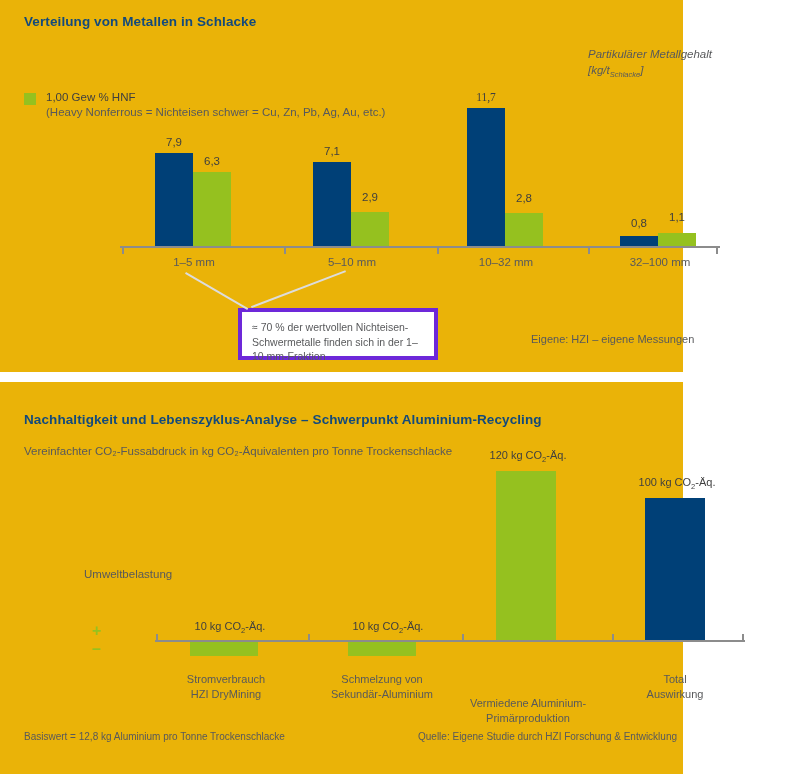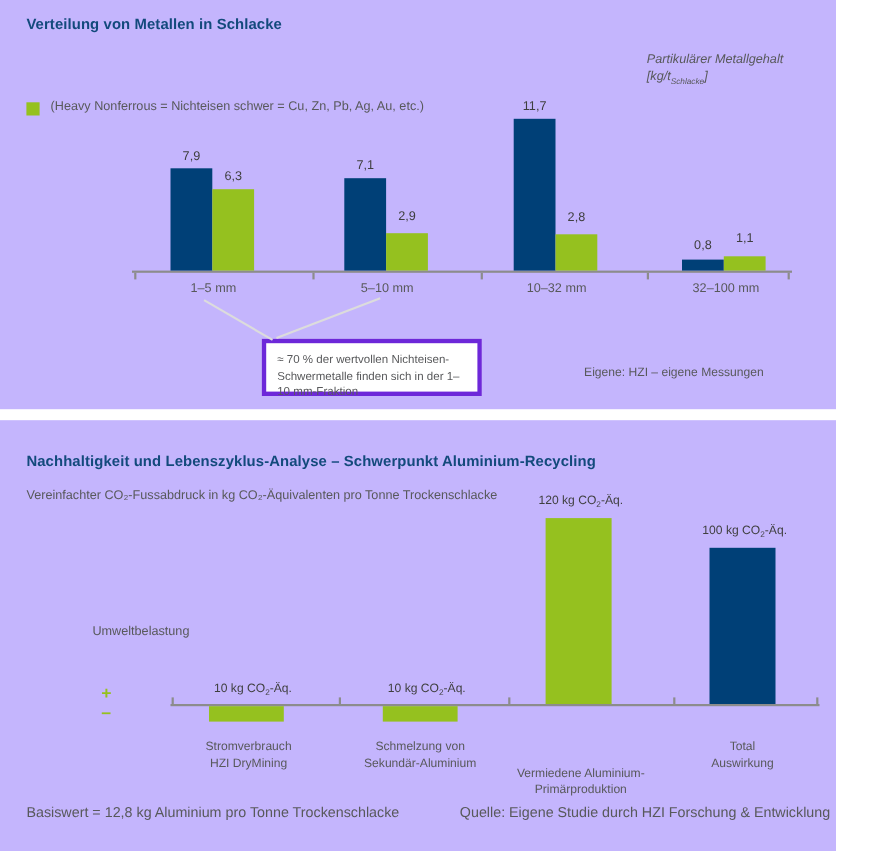--- a/index.html
+++ b/index.html
@@ -5,22 +5,22 @@
   html,body{margin:0;padding:0;}
   body{
     width:800px;height:774px;
     background:#ffffff;
     font-family:"Liberation Sans", sans-serif;
     color:#58595b;
     overflow:hidden;
   }
   .panel{
     position:absolute;
-    left:0; width:760px;
-    background:#c4b5fd;
+    left:0; width:683px;
+    background:#eab308;
   }
   #panel-metals{ top:0; height:372px; }
   #panel-sustain{ top:382px; height:392px; }
 
   .panel-title{
     position:absolute;
     left:24px;
     font-size:13.5px;
     font-weight:bold;
     color:#134a7c;
@@ -149,36 +149,37 @@
     left:92px;
     color:#95c11f;
     font-size:16px;
     font-weight:bold;
     line-height:1;
   }
   #plus{ top:623px; }
   #minus{ top:641px; }
   .foot{
     position:absolute;
-    font-size:13px;
+    font-size:10px;
     color:#58595b;
     white-space:nowrap;
   }
 </style>
 </head>
 <body>
 
 <div class="panel" id="panel-metals">
 
   <div class="panel-title" style="top:14px;">Verteilung von Metallen in Schlacke</div>
 
 
   <div class="legend-row" id="legend-1" style="top:90px;">
     <span class="legend-swatch" style="background:#95c11f;"></span>
     <div class="legend-lines">
+      <div class="legend-l1">1,00 Gew % HNF</div>
       <div class="legend-l2">(Heavy Nonferrous = Nichteisen schwer = Cu, Zn, Pb, Ag, Au, etc.)</div>
     </div>
   </div>
 
   <div class="axis-title" style="left:588px; top:46px;">
     <div>Partikulärer Metallgehalt</div>
     <div><span>[kg/t</span><sub>Schlacke</sub><span>]</span></div>
   </div>
 
   <div id="chart1"></div>
@@ -207,21 +208,21 @@
 
 <div class="bar blue" style="left: 155px; width: 38px; height: 93px; top: 153px; bottom: auto;"></div>
 <div class="bar-val" style="left: 152px; top: 136px; width: 44px;">7,9</div>
 <div class="bar green" style="left: 193px; width: 38px; height: 74px; top: 172px; bottom: auto;"></div>
 <div class="bar-val" style="left: 190px; top: 155px; width: 44px;">6,3</div>
 <div class="bar blue" style="left: 313px; width: 38px; height: 84px; top: 162px; bottom: auto;"></div>
 <div class="bar-val" style="left: 310px; top: 145px; width: 44px;">7,1</div>
 <div class="bar green" style="left: 351px; width: 38px; height: 34px; top: 212px; bottom: auto;"></div>
 <div class="bar-val" style="left: 348px; top: 191px; width: 44px;">2,9</div>
 <div class="bar blue" style="left: 467px; width: 38px; height: 138px; top: 108px; bottom: auto;"></div>
-<div class="bar-val" style="left: 464px; top: 91px; width: 44px;">11,7</div>
+<div class="bar-val" style="left: 464px; top: 91px; width: 44px; font-family: Liberation Serif, serif;">11,7</div>
 <div class="bar green" style="left: 505px; width: 38px; height: 33px; top: 213px; bottom: auto;"></div>
 <div class="bar-val" style="left: 502px; top: 192px; width: 44px;">2,8</div>
 <div class="bar blue" style="left: 620px; width: 38px; height: 10px; top: 236px; bottom: auto;"></div>
 <div class="bar-val" style="left: 617px; top: 217px; width: 44px;">0,8</div>
 <div class="bar green" style="left: 658px; width: 38px; height: 13px; top: 233px; bottom: auto;"></div>
 <div class="bar-val" style="left: 655px; top: 211px; width: 44px;">1,1</div>
 <div class="cat-label" style="left: 150px; width: 88px;">1–5 mm</div>
 <div class="cat-label" style="left: 308px; width: 88px;">5–10 mm</div>
 <div class="cat-label" style="left: 462px; width: 88px;">10–32 mm</div>
 <div class="cat-label" style="left: 616px; width: 88px;">32–100 mm</div>

